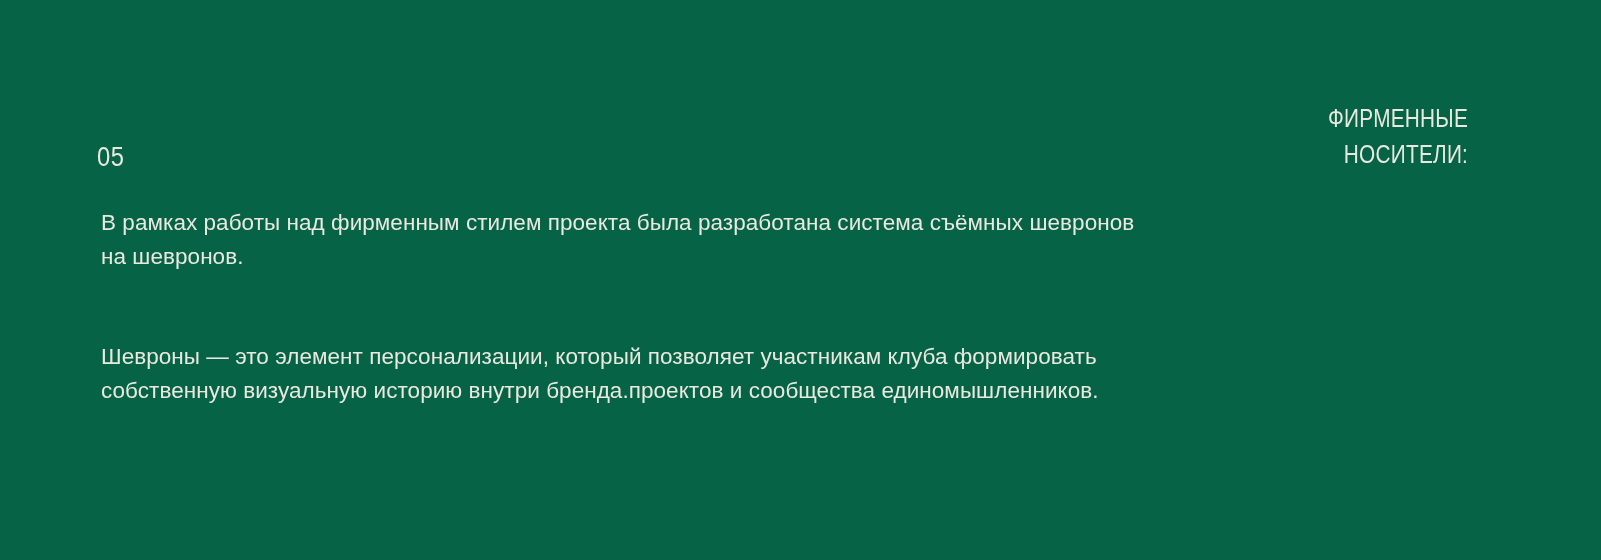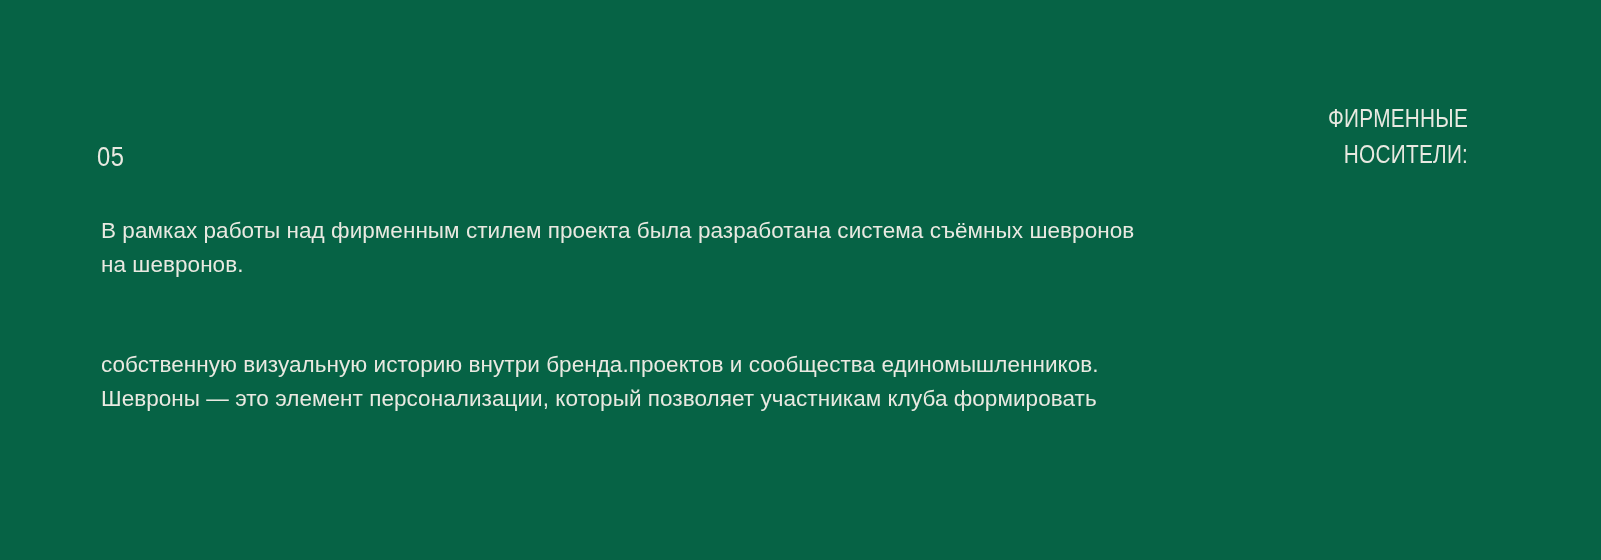--- a/index.html
+++ b/index.html
@@ -60,21 +60,21 @@
     white-space: nowrap;
   }
 
   .header-title-line {
     display: block;
   }
 
   
   .slide-body {
     position: absolute;
-    top: 214px;
+    top: 206px;
     left: 101px;
     width: 1340px;
   }
 
   .body-paragraph {
     color: #e9e9e1;
     font-size: 22.5px;
     line-height: 34px;
     font-weight: 400;
     letter-spacing: 0.05px;
@@ -115,21 +115,21 @@
   </div>
 
   <div class="slide-body">
 
     <p class="body-paragraph">
       <span class="body-line">В рамках работы над фирменным стилем проекта была разработана система съёмных шевронов</span>
       <span class="body-line">на шевронов.</span>
     </p>
 
     <p class="body-paragraph">
+      <span class="body-line">Шевроны — это элемент персонализации, который позволяет участникам клуба формировать</span>
       <span class="body-line">собственную визуальную историю внутри бренда.проектов и сообщества единомышленников.</span>
-      <span class="body-line">Шевроны — это элемент персонализации, который позволяет участникам клуба формировать</span>
     </p>
 
   </div>
 
   <div class="spacer-area"></div>
 
 </div>
 
 </body></html>

